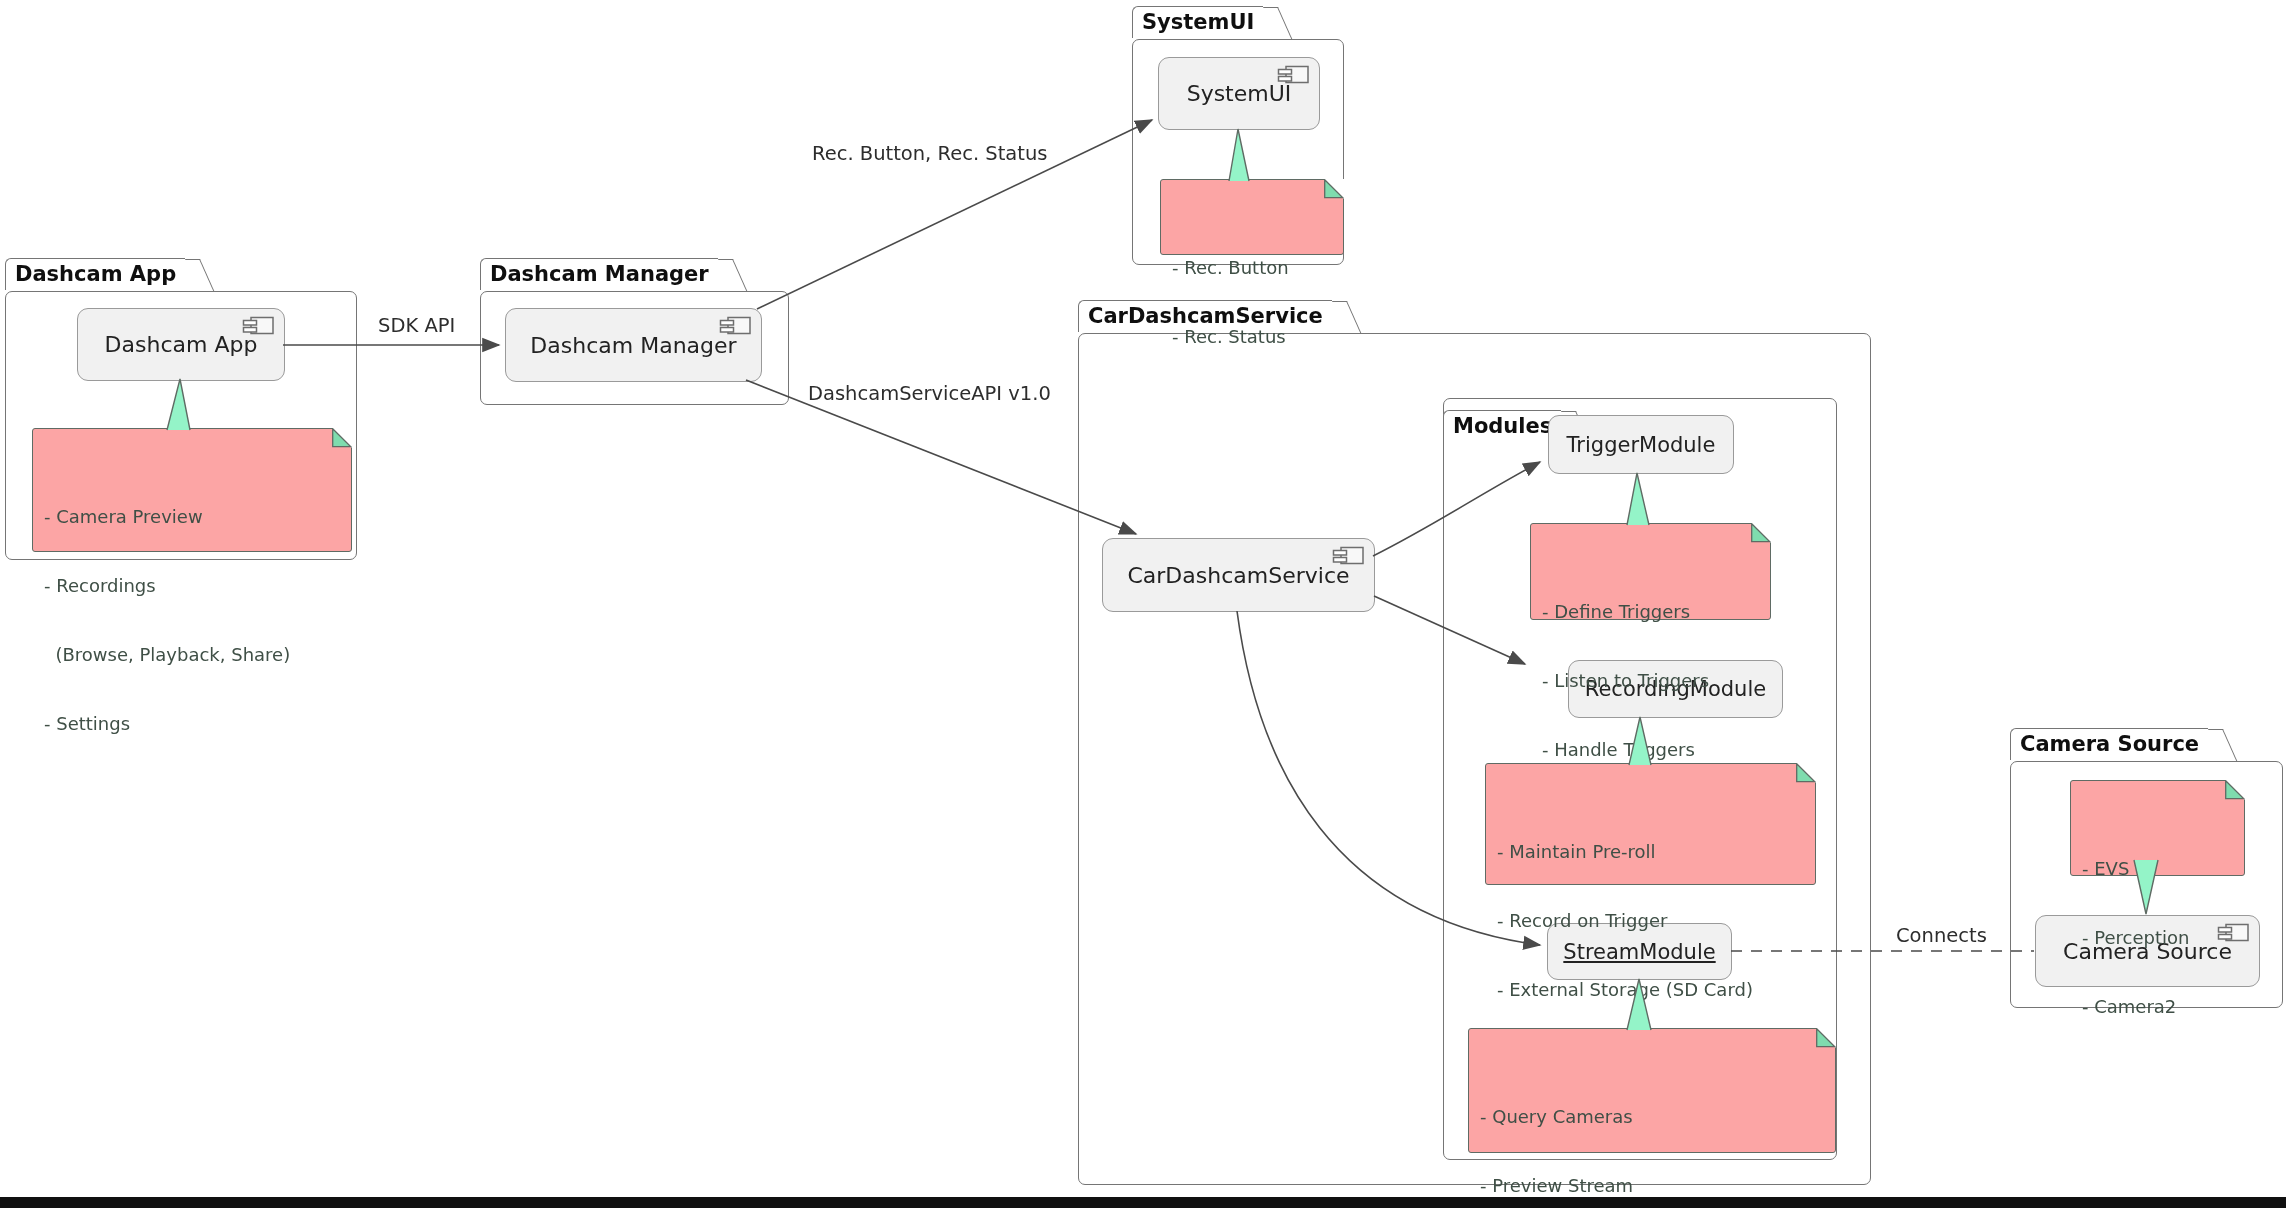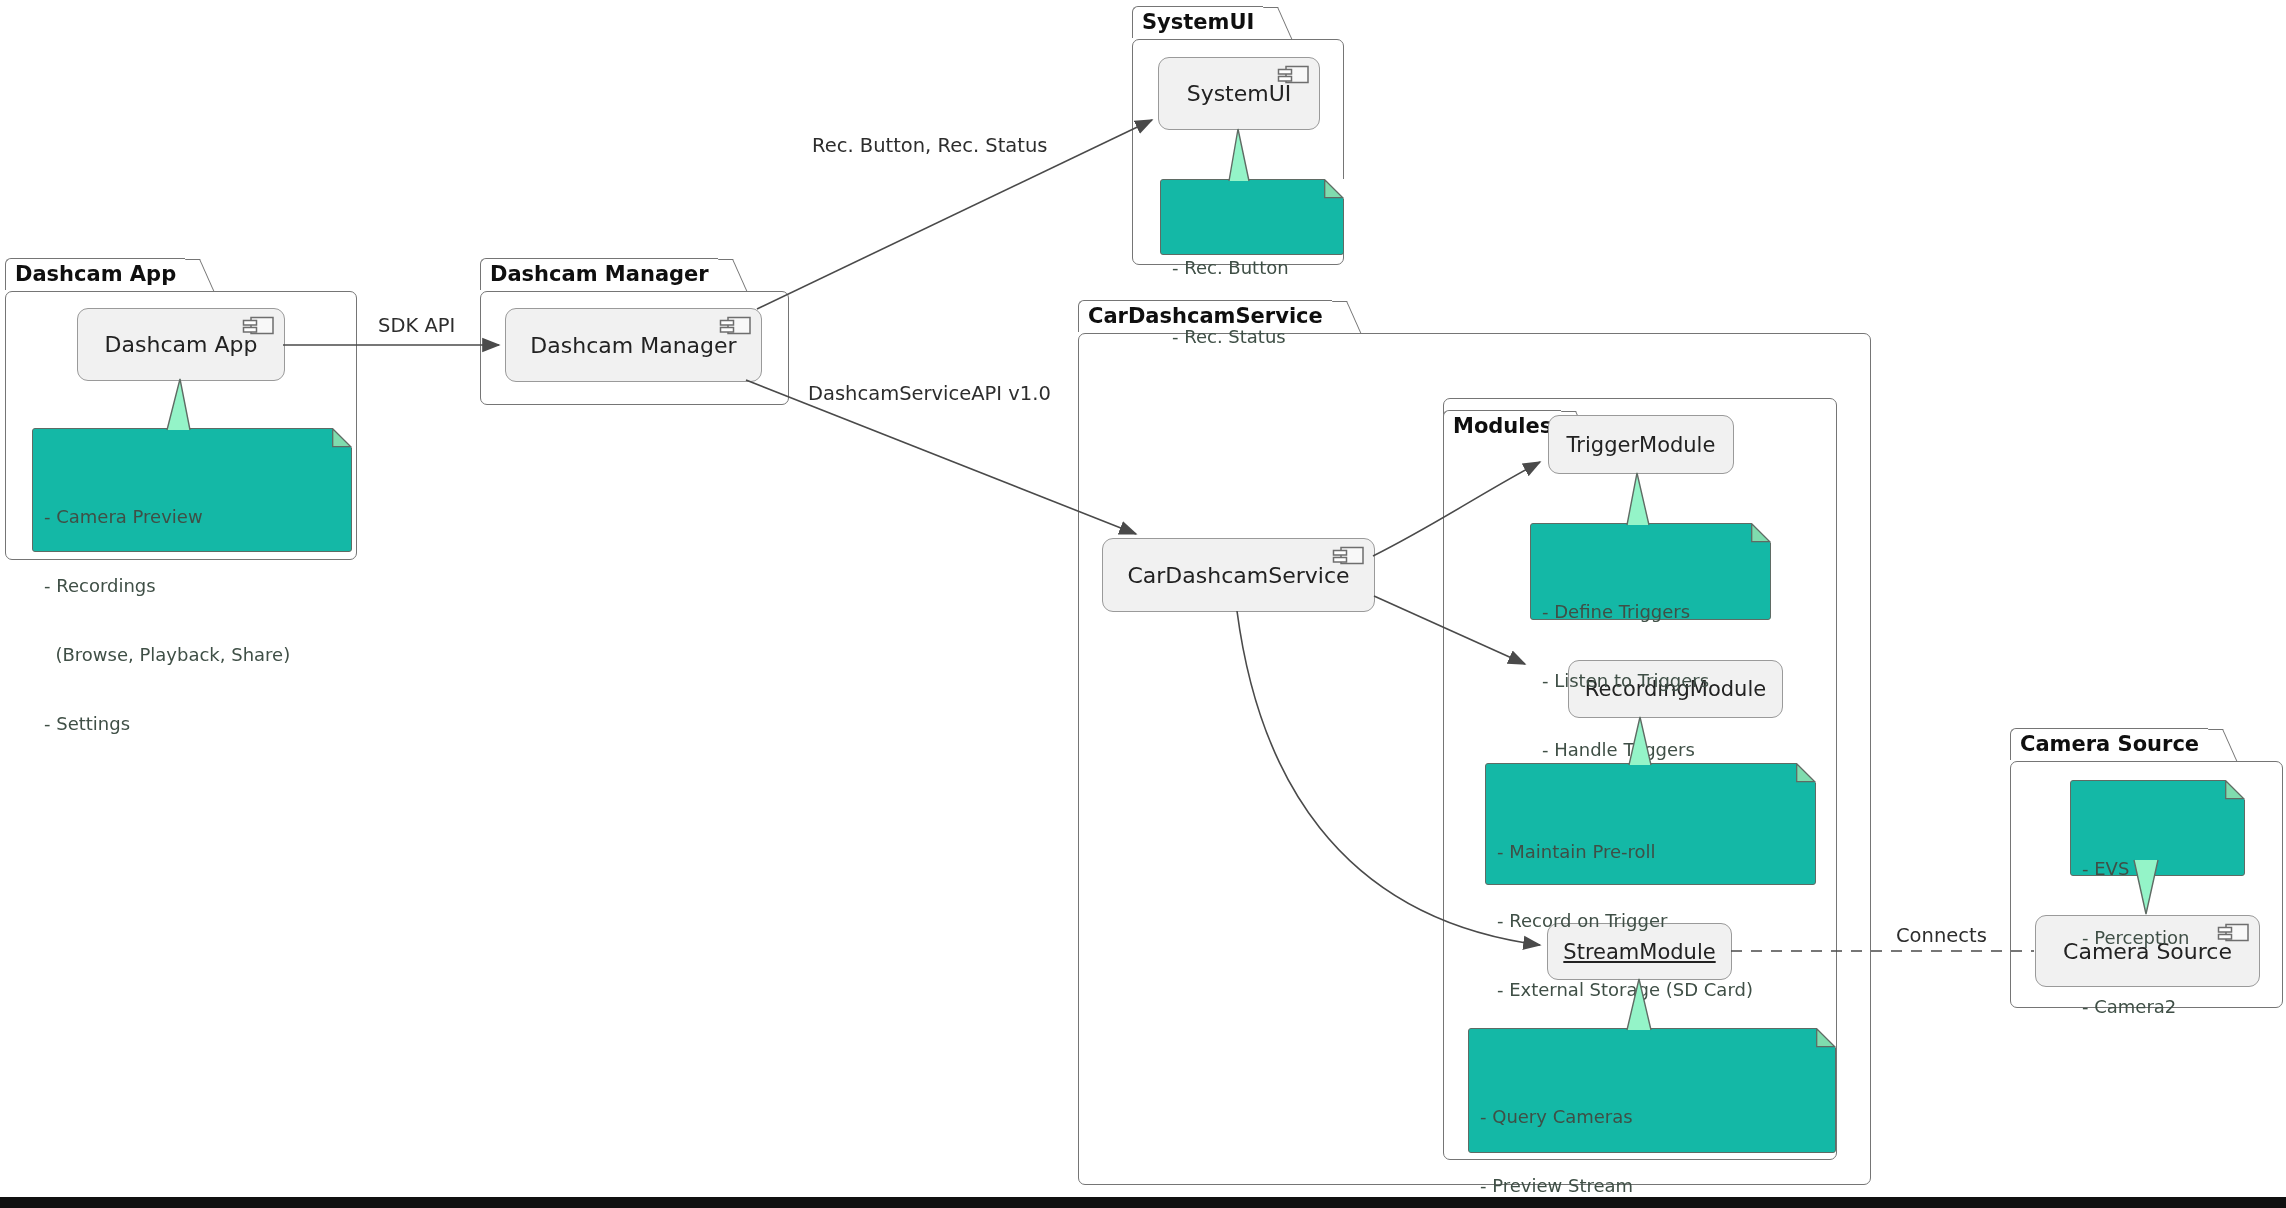--- a/index.html
+++ b/index.html
@@ -16,21 +16,21 @@
         border-top:1.7px solid #757575;border-right:1.7px solid #757575;
         transform:skewX(24deg);transform-origin:top left;}
 
   
   .comp{position:absolute;background:#f1f1f1;border:1.6px solid #9a9a9a;border-radius:11px;
         display:flex;align-items:center;justify-content:center;font-size:22px;color:#222;
         z-index:5;}
   .comp .cicon{position:absolute;top:7px;right:9px;line-height:0;}
 
   
-  .note{position:absolute;background:#14b8a6;border:1.4px solid #5f6b64;border-radius:3px;
+  .note{position:absolute;background:#fca5a5;border:1.4px solid #5f6b64;border-radius:3px;
         padding:7px 11px 5px 11px;font-size:18px;line-height:23px;color:#3f4f46;z-index:6;
         white-space:pre;}
   .note .fold{position:absolute;top:-1.4px;right:-1.4px;line-height:0;}
 
   
   .elabel{position:absolute;font-size:19.5px;color:#2d2d2d;z-index:8;white-space:nowrap;}
 
   
   svg.overlay{position:absolute;left:0;top:0;z-index:7;pointer-events:none;}
 
@@ -162,21 +162,21 @@
     <span class="fold"><svg width="20" height="20">
           <path d="M0,0 L20,0 L20,20 Z" fill="#ffffff"></path>
           <path d="M0.7,0.7 L18.6,18.6 L0.7,18.6 Z" fill="#7fdcae" stroke="#5f6b64" stroke-width="1.3"></path>
         </svg></span>
     <div class="nl">- EVS</div>
     <div class="nl">- Perception</div>
     <div class="nl">- Camera2</div>
   </div>
 
   <div class="elabel" style="left:378px;top:314px;">SDK API</div>
-  <div class="elabel" style="left:812px;top:134px;">Rec. Button, Rec. Status</div>
+  <div class="elabel" style="left:812px;top:142px;">Rec. Button, Rec. Status</div>
   <div class="elabel" style="left:808px;top:382px;">DashcamServiceAPI v1.0</div>
   <div class="elabel" style="left:1896px;top:924px;">Connects</div>
 
   <svg class="overlay" width="2286" height="1208" viewBox="0 0 2286 1208">
     <defs>
       <marker id="ah" markerWidth="13" markerHeight="11" refX="10.5" refY="5" orient="auto">
         <path d="M0,0.5 L11.5,5 L0,9.5 Z" fill="#4a4a4a"></path>
       </marker>
     </defs>
 

